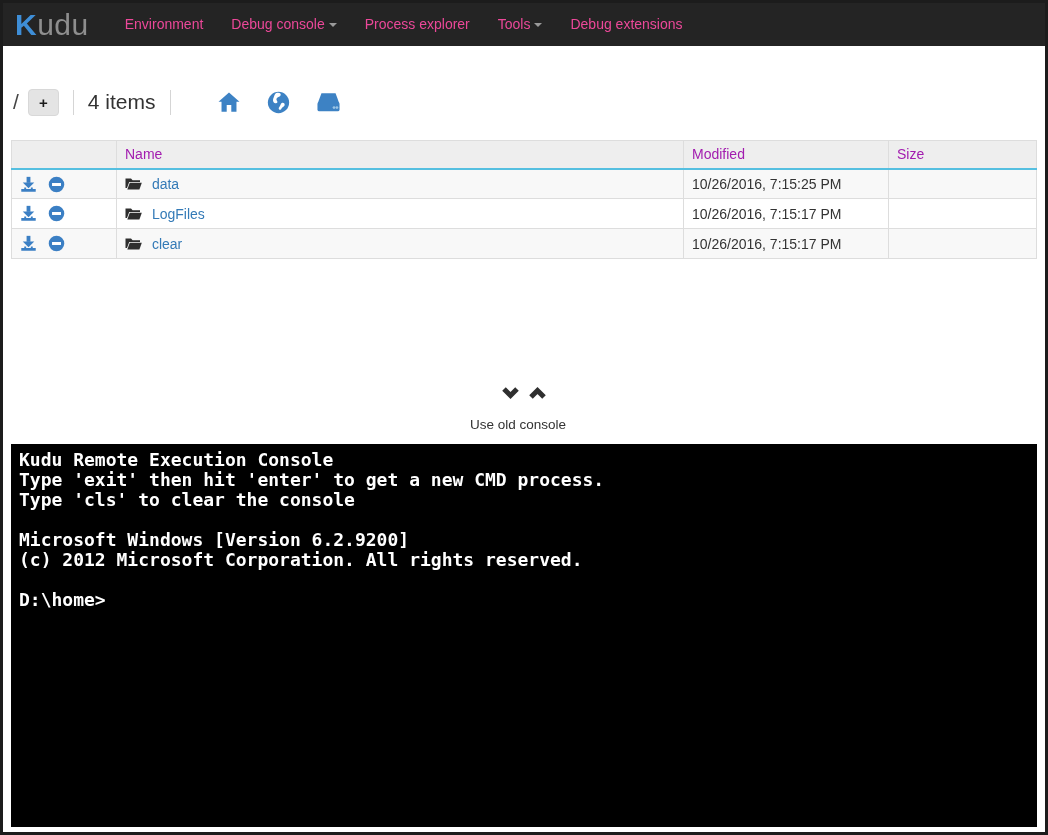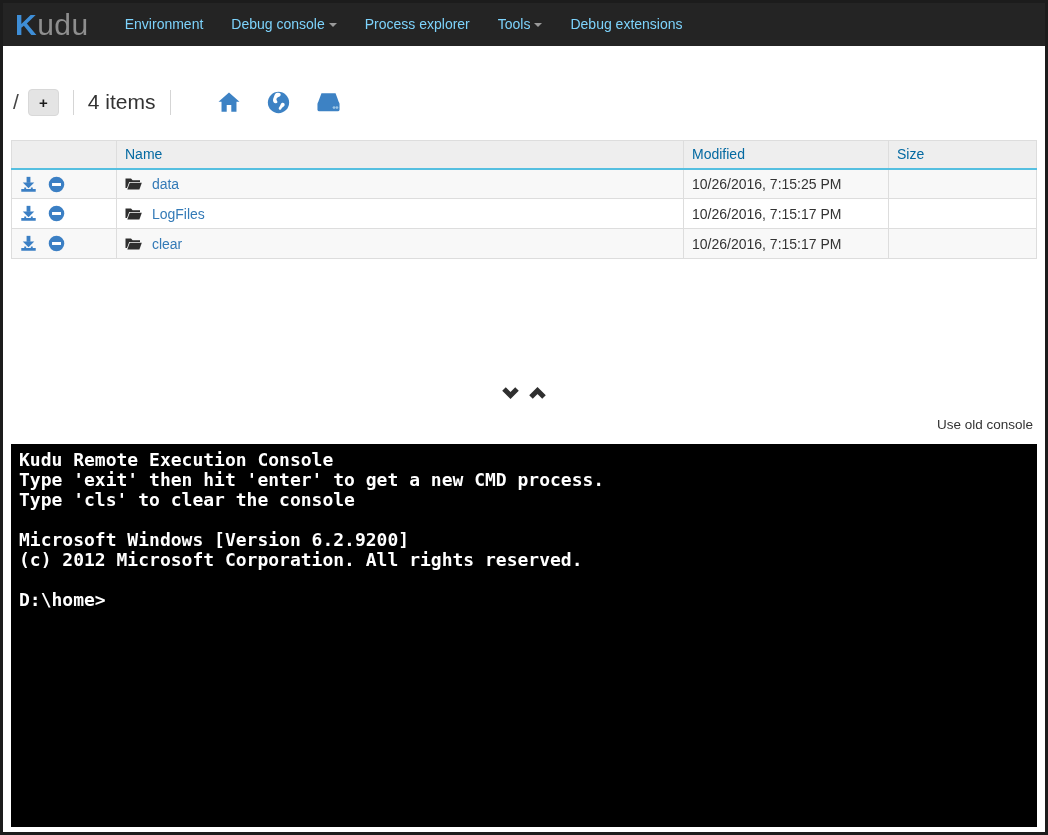--- a/index.html
+++ b/index.html
@@ -16,21 +16,21 @@
   .navbar {
     height:43px; background:#242424; display:flex; align-items:center;
     padding-left:12px;
   }
   .brand {
     font-size:30px; color:#8e8e8e; margin-right:22px; text-decoration:none;
     letter-spacing:0.5px; cursor:pointer;
   }
   .brand .k { color:#3e8ed7; font-weight:700; }
   .nav-item {
-    color:#7dd3fc; font-size:14px; padding:0 14px; line-height:43px;
+    color:#ec4899; font-size:14px; padding:0 14px; line-height:43px;
     text-decoration:none; cursor:pointer; white-space:nowrap;
   }
   .caret {
     display:inline-block; margin-left:4px; vertical-align:middle;
     width:0; height:0; border-left:4px solid transparent;
     border-right:4px solid transparent; border-top:4px solid #9a9a9a;
   }
 
   
   .toolbar {
@@ -46,35 +46,35 @@
   .tb-divider { width:1px; height:25px; background:#d5d5d5; margin:0 14px; }
   .items-count { font-size:21px; color:#333; }
   .tb-icons { display:flex; align-items:center; margin-left:6px; }
   .tb-icon { margin-left:26px; cursor:pointer; display:inline-flex; }
 
   
   .table-wrap { margin:16px 8px 0 8px; }
   table.files { width:100%; border-collapse:collapse; font-size:14px; color:#333; }
   table.files th {
     background:#eeeeee; border:1px solid #ddd; border-bottom:2px solid #55bfe0;
-    height:28px; padding:0 8px; text-align:left; font-weight:400; color:#0369a1;
+    height:28px; padding:0 8px; text-align:left; font-weight:400; color:#a21caf;
   }
   table.files td { border:1px solid #ddd; height:30px; padding:0 8px; }
   table.files tbody tr:nth-child(odd) { background:#f8f8f8; }
   td.actions { padding-left:12px; white-space:nowrap; }
   td.actions .act-icon { display:inline-flex; vertical-align:middle; cursor:pointer; margin-right:7px; }
   .file-link { color:#337ab7; text-decoration:none; cursor:pointer;text-align:center; }
   .folder-glyph { display:inline-flex; vertical-align:-2px; margin-right:6px; }
 
   
   .splitter { margin-top:126px; text-align:center; height:18px; line-height:0; }
   .splitter .chev { display:inline-flex; cursor:pointer; margin:0 2px; }
 
   
-  .console-head { text-align:right; margin:12px 12px 12px 0; height:17px; }
+  .console-head { text-align:center; margin:12px 12px 12px 0; height:17px; }
   .old-console-link { font-size:13.5px; color:#333; text-decoration:none; cursor:pointer; }
   .console {
     margin:4px 8px 0 8px; background:#000; height:383px; padding:6px 8px;
     cursor:text; overflow:hidden;
   }
   .console pre {
     margin:0; color:#fff;
     font-family:"DejaVu Sans Mono","Liberation Mono",monospace;
     font-size:18px; line-height:20px; font-weight:700;
   }

